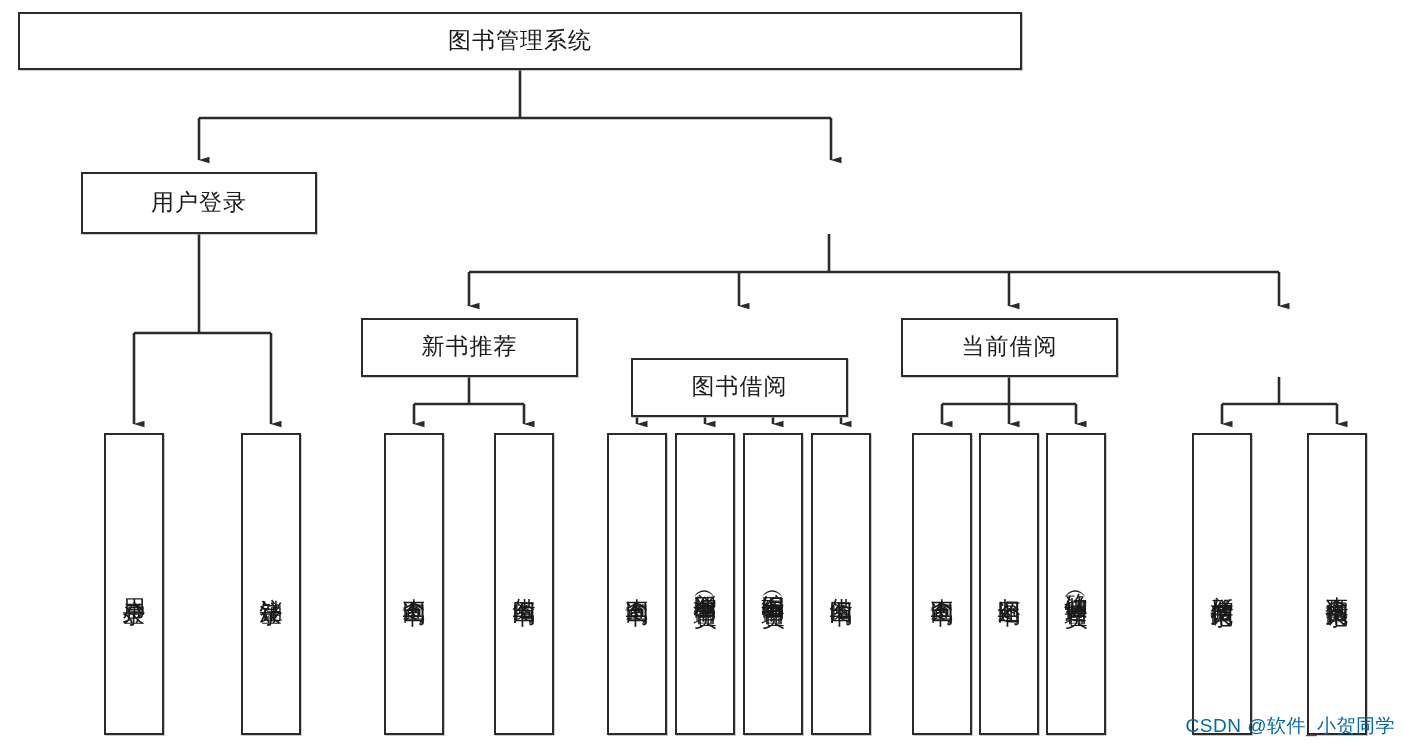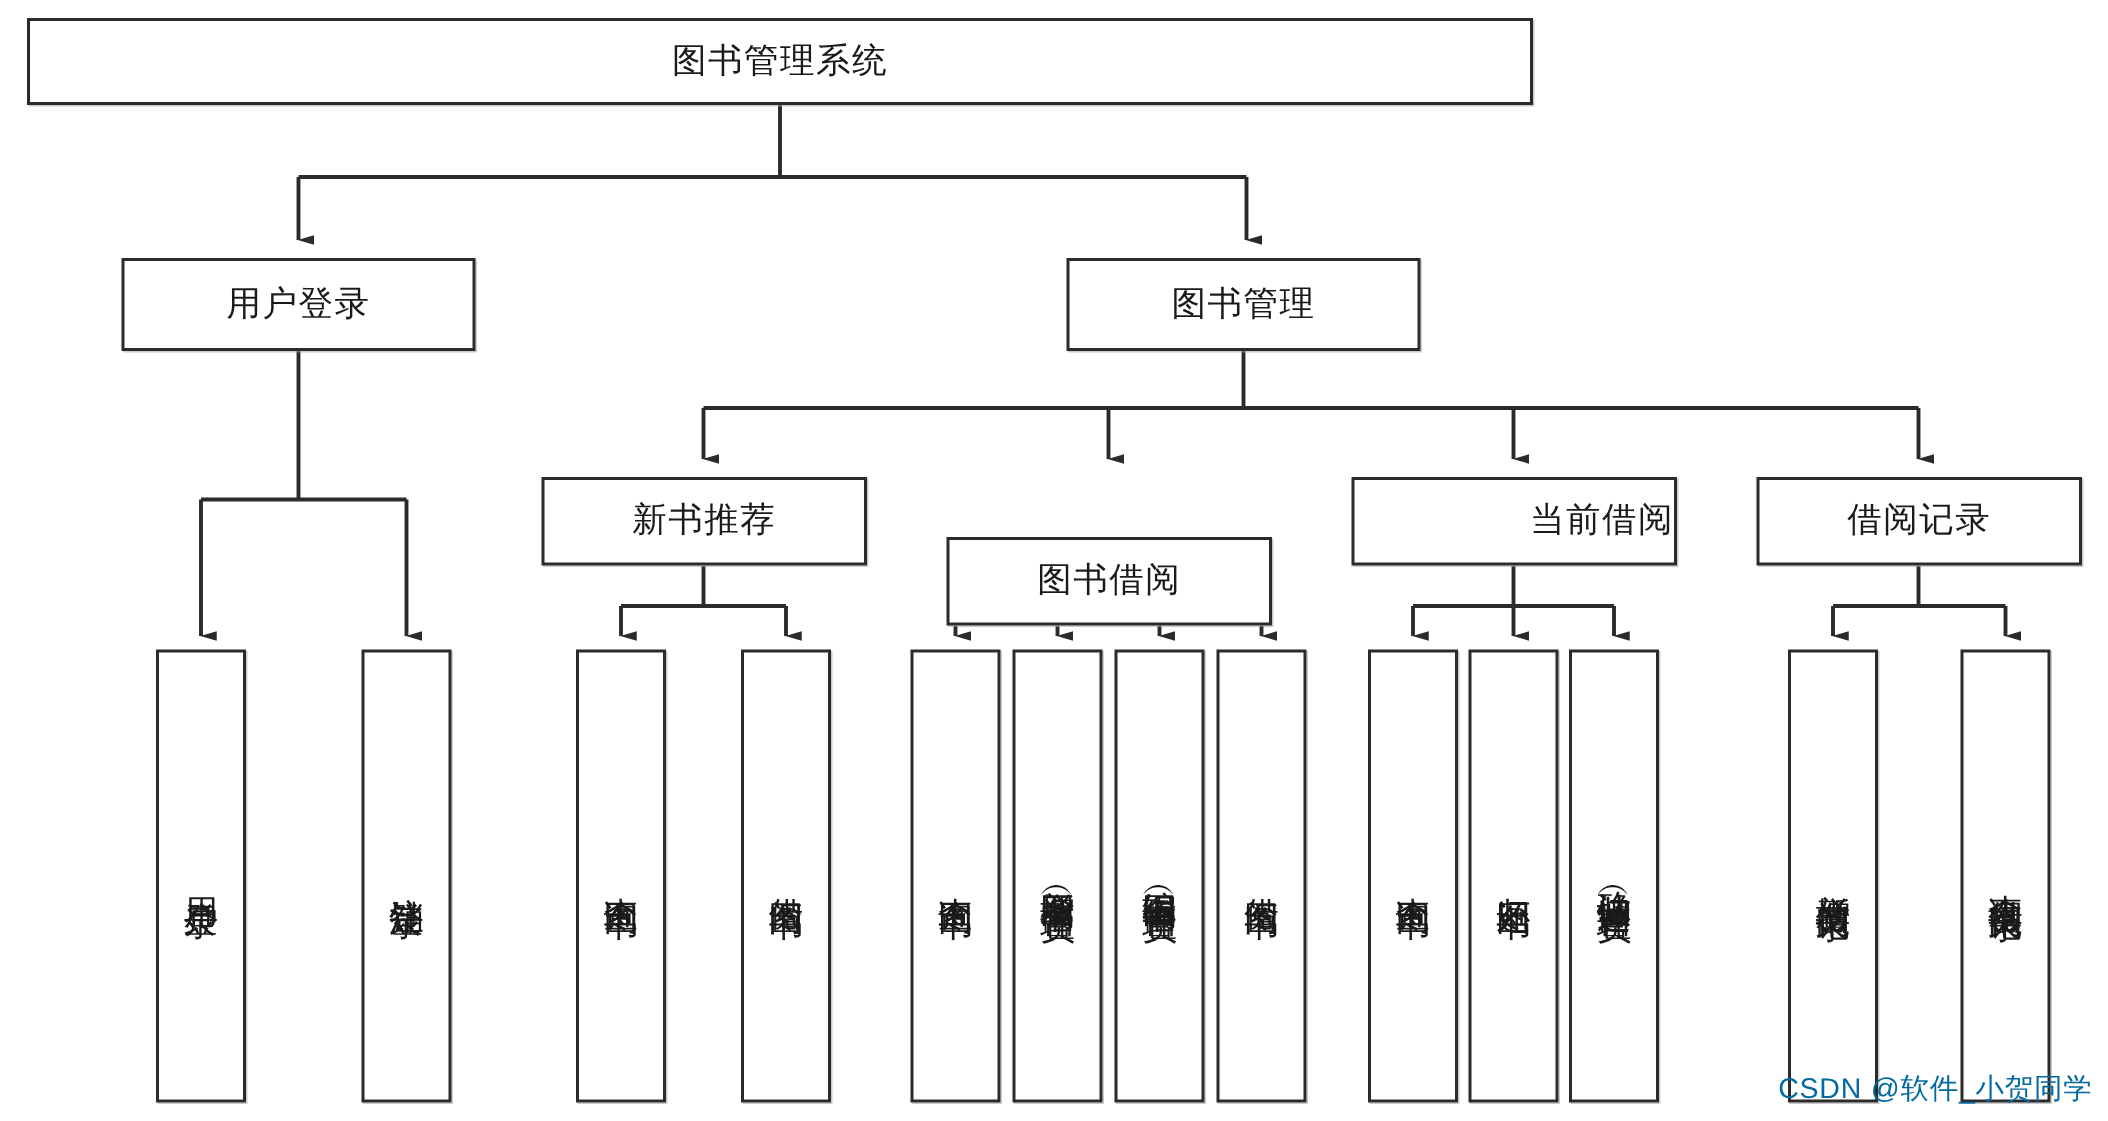--- a/index.html
+++ b/index.html
@@ -118,35 +118,29 @@
     </g>
   </svg>
 
   <div class="node h" style="left:18px;top:12px;width:1004px;height:58px;">
     <span>图书管理系统</span>
   </div>
 
   <div class="node h" style="left:81px;top:172px;width:236px;height:62px;">
     <span>用户登录</span>
   </div>
-  <div class="node h" style="left:711px;top:172px;width:236px;height:62px;">
-    <span>图书管理</span>
-  </div>
 
   <div class="node h" style="left:361px;top:318px;width:217px;height:59px;">
     <span>新书推荐</span>
   </div>
   <div class="node h" style="left:631px;top:318px;width:217px;height:59px;margin-top:40px;">
     <span>图书借阅</span>
   </div>
-  <div class="node h" style="left:901px;top:318px;width:217px;height:59px;justify-content:flex-end;">
+  <div class="node h" style="left:901px;top:318px;width:217px;height:59px;">
     <span>当前借阅</span>
-  </div>
-  <div class="node h" style="left:1171px;top:318px;width:217px;height:59px;">
-    <span>借阅记录</span>
   </div>
 
   <div class="node v" style="left:104px;top:433px;width:60px;height:302px;">
     <span class="vtext">用户登录</span>
   </div>
   <div class="node v" style="left:241px;top:433px;width:60px;height:302px;">
     <span class="vtext">注销登录</span>
   </div>
 
   <div class="node v" style="left:384px;top:433px;width:60px;height:302px;">

